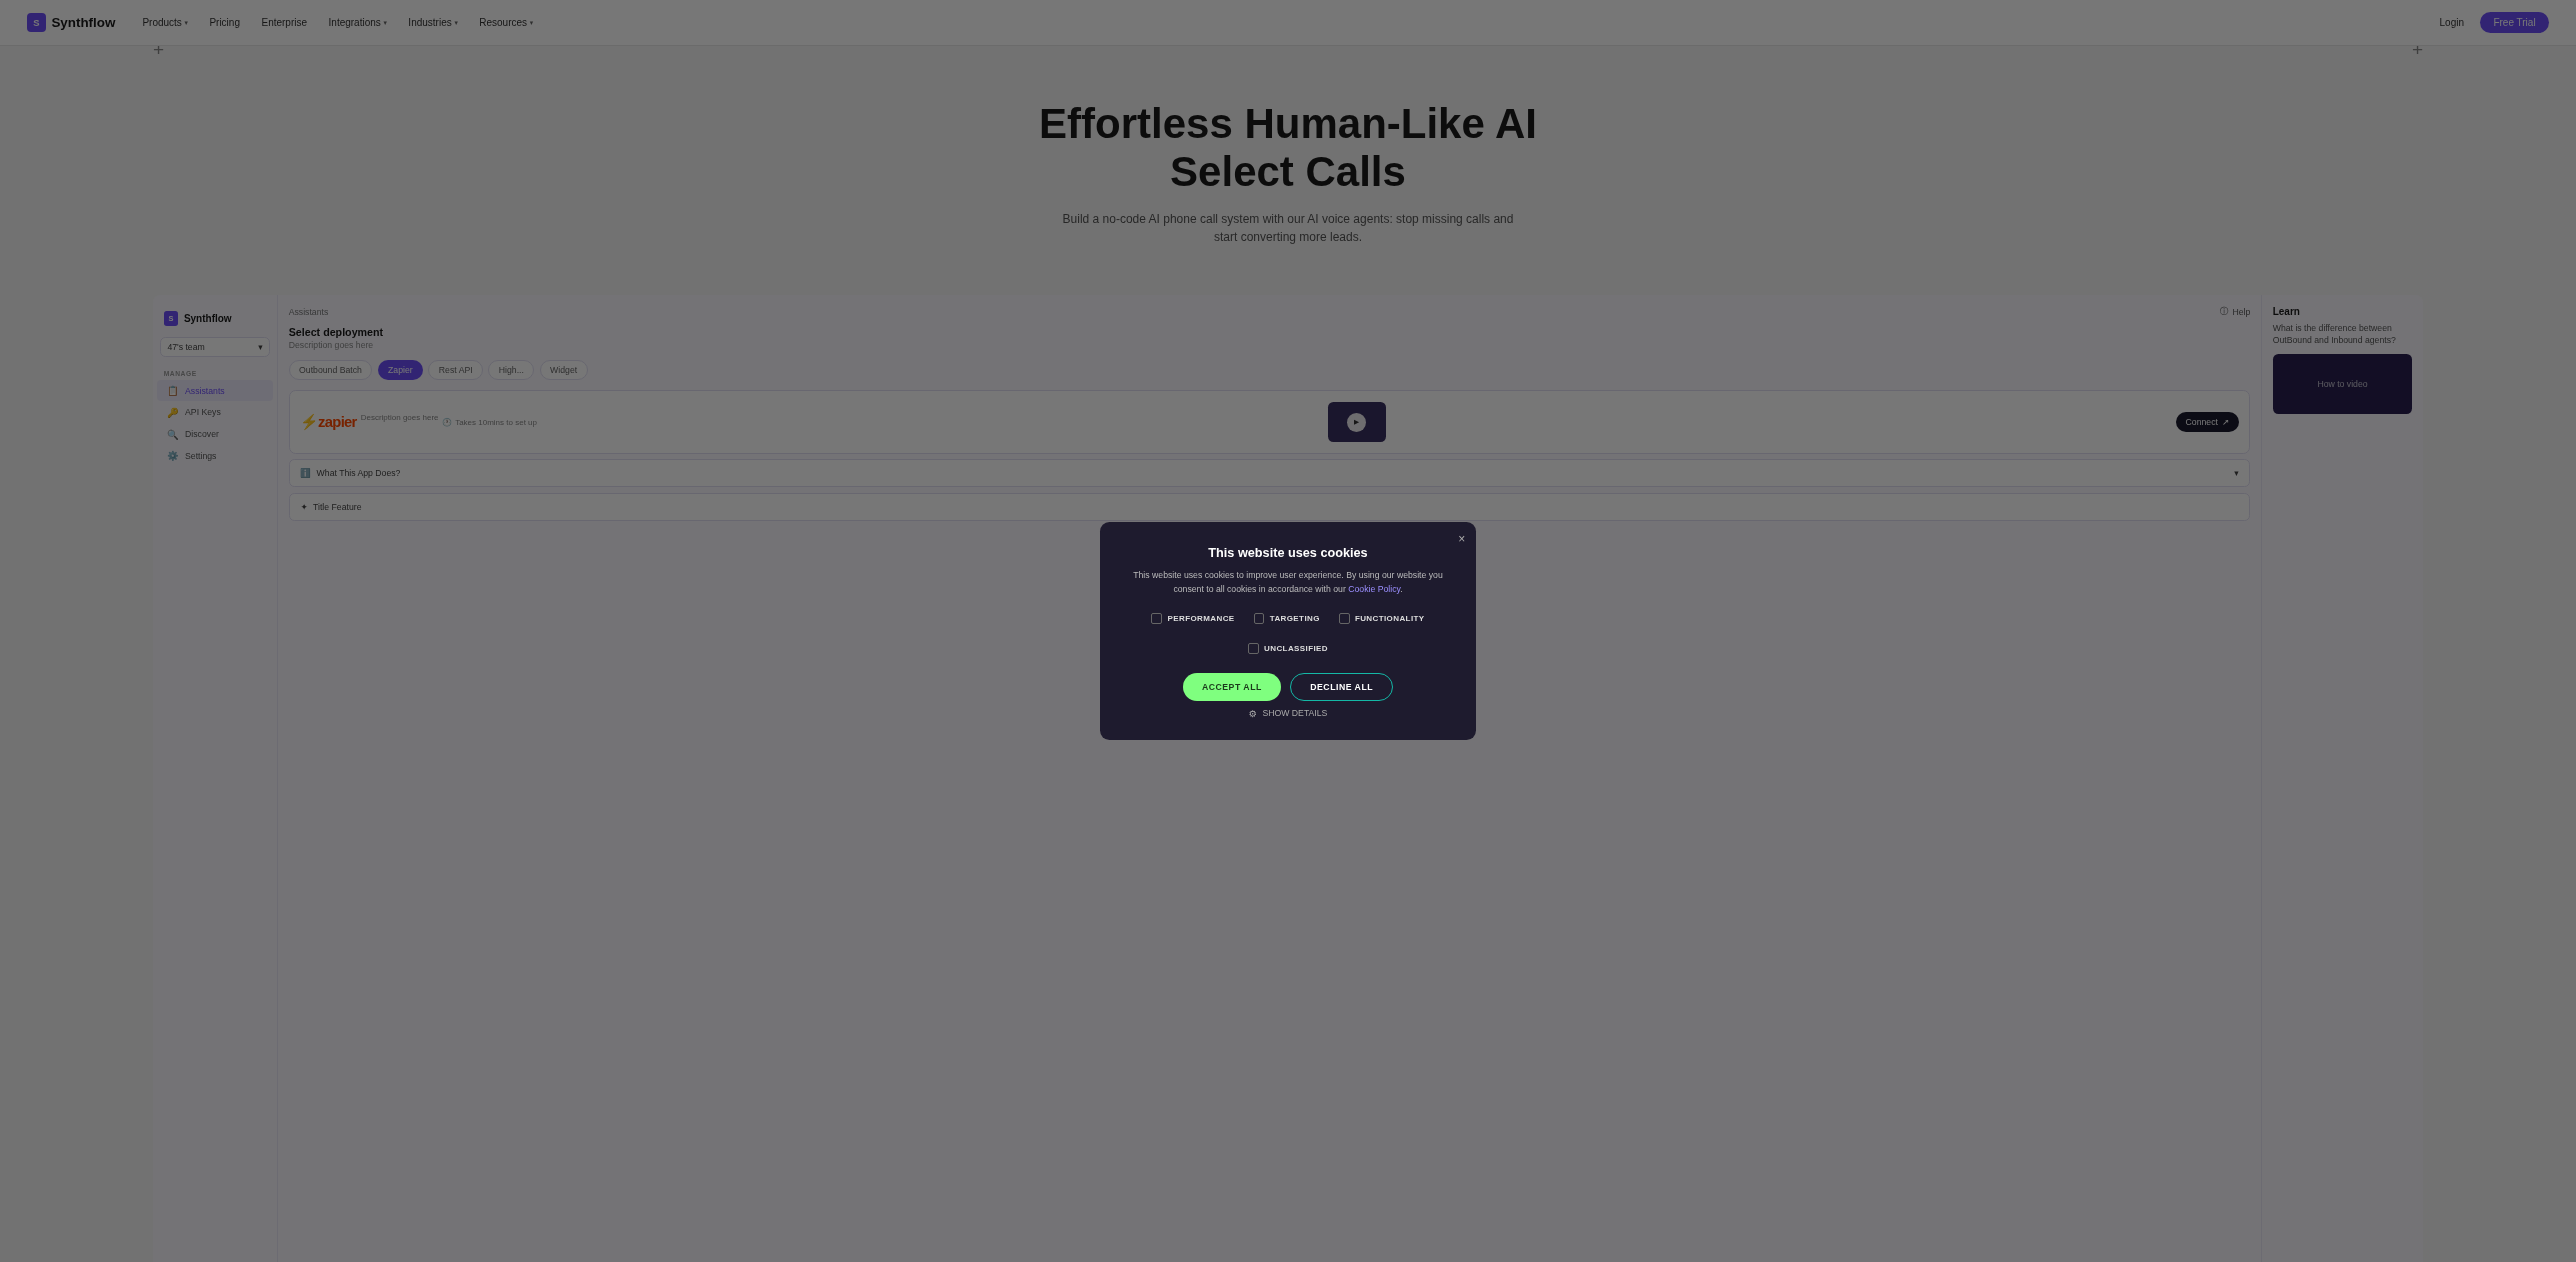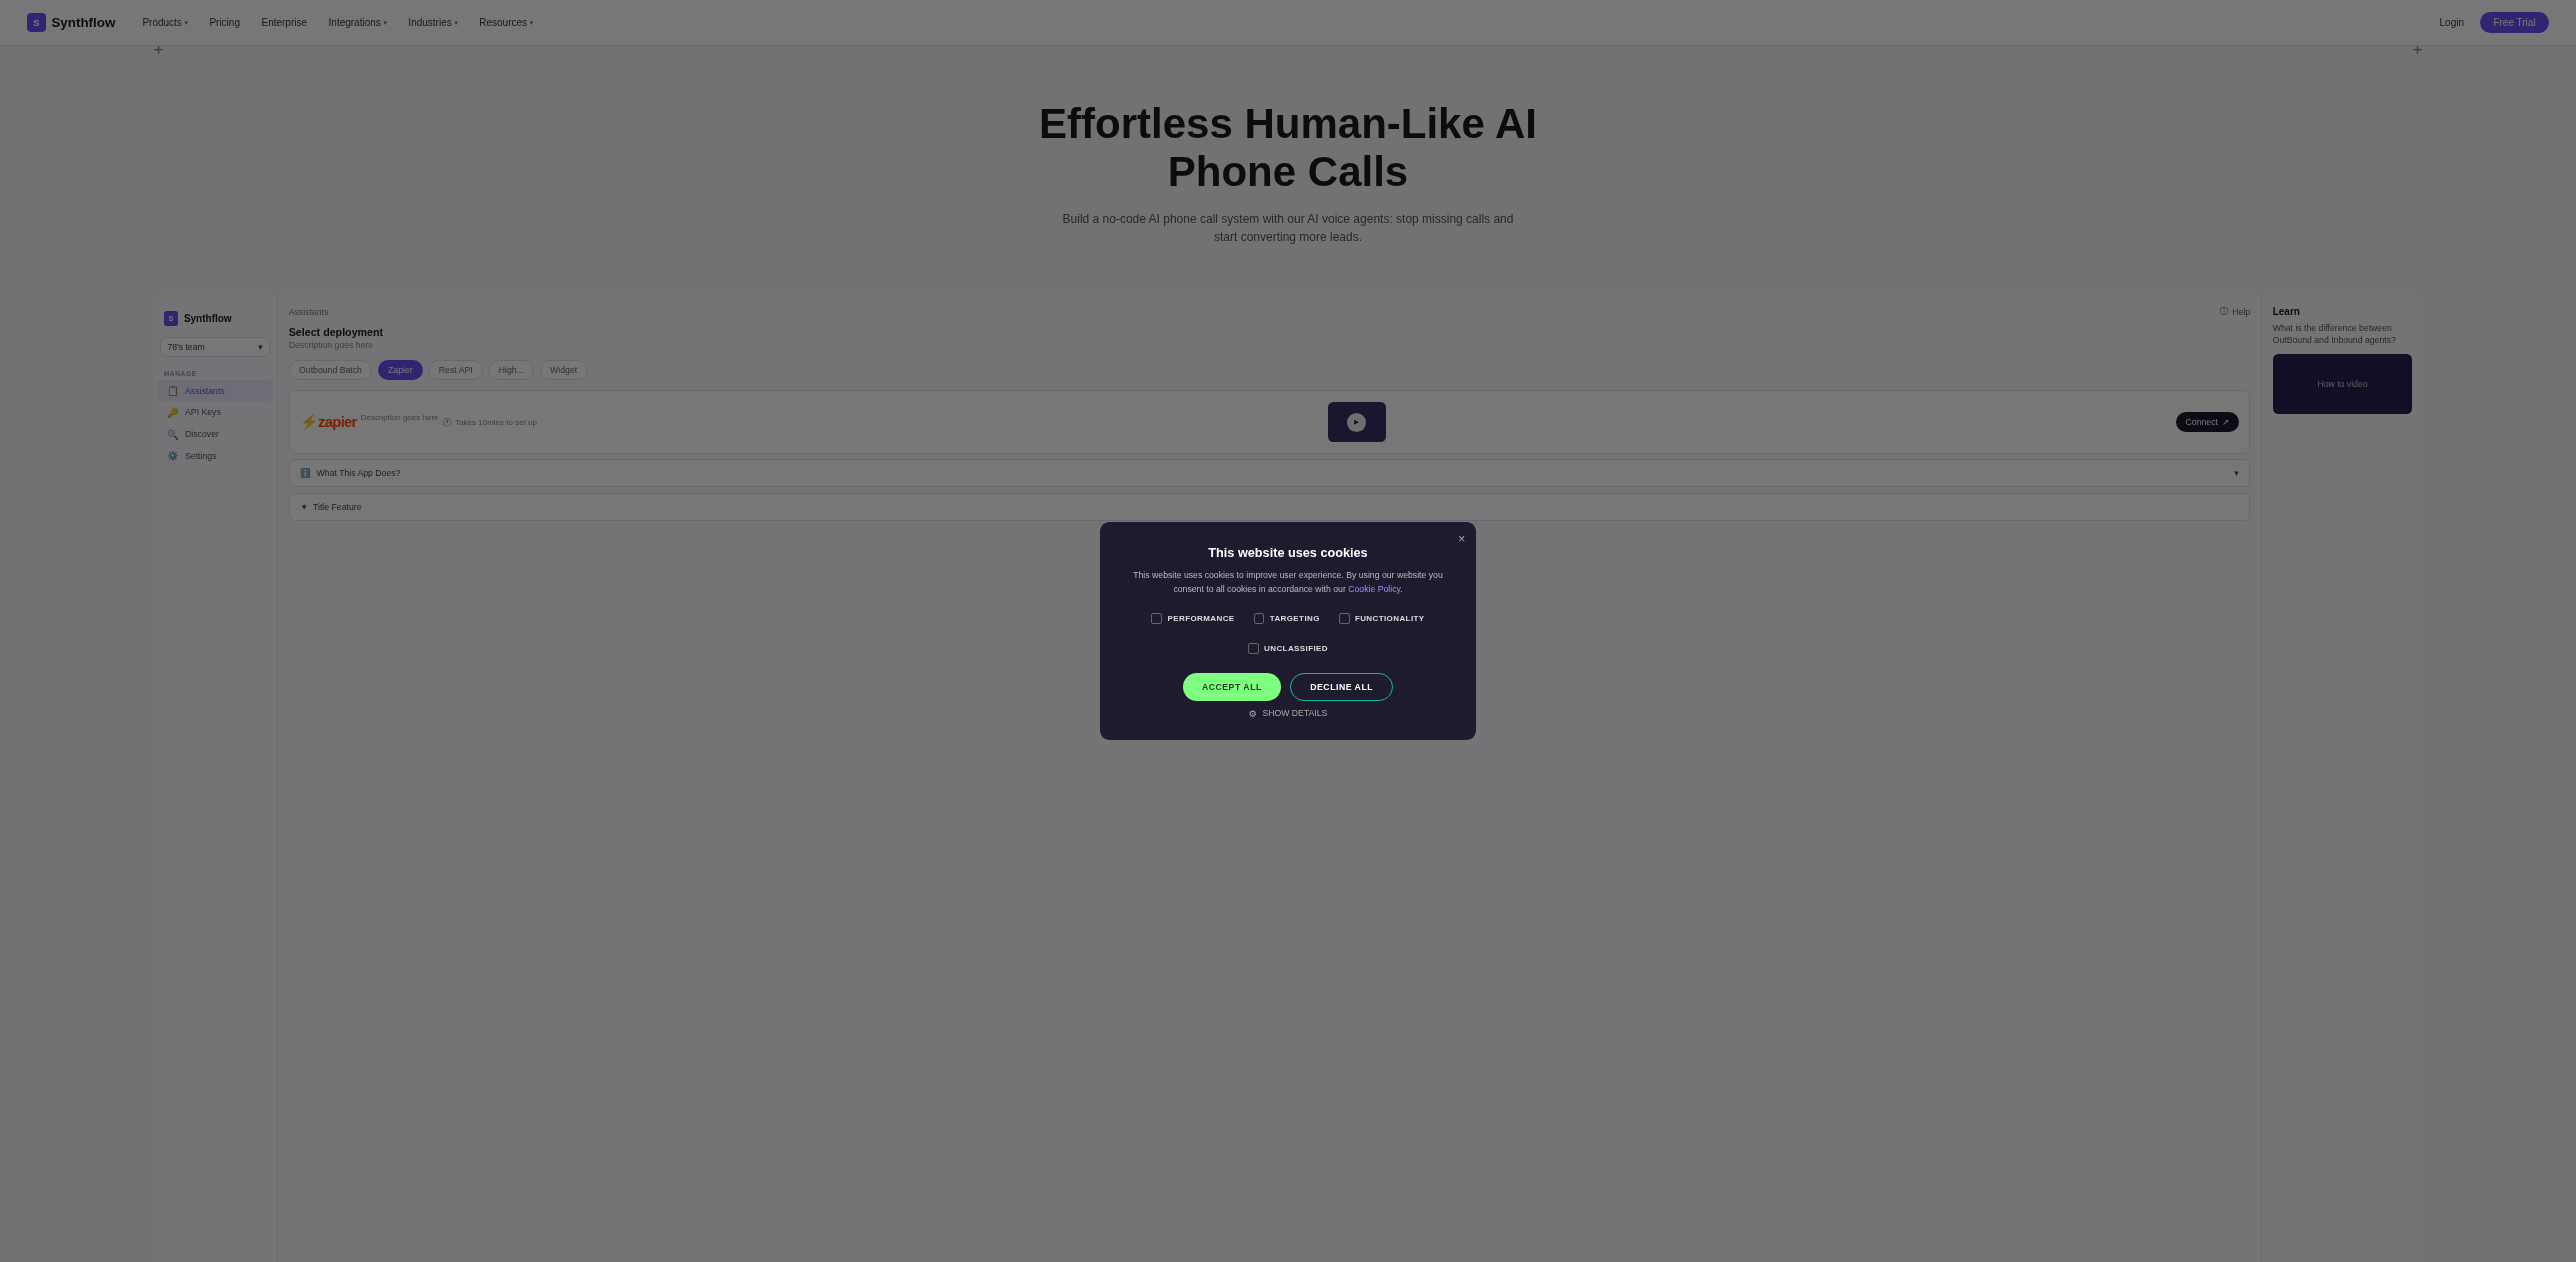--- a/index.html
+++ b/index.html
@@ -599,33 +599,33 @@
   <div class="nav-right">
     <div class="nav-login">Login</div>
     <div class="nav-free-trial">Free Trial</div>
   </div>
 </nav>
 
 <div class="corner-plus tl">+</div>
 <div class="corner-plus tr">+</div>
 
 <div class="hero">
-  <h1 class="hero-title">Effortless Human-Like AI Phone Calls</h1>
+  <h1 class="hero-title">Effortless Human-Like AI Select Calls</h1>
   <p class="hero-subtitle">Build a no-code AI phone call system with our AI voice agents: stop missing calls and start converting more leads.</p>
 </div>
 
 <div class="app-overlay">
 
   <aside class="sidebar">
     <div class="sidebar-logo">
       <div class="sidebar-logo-icon">S</div>
       <span>Synthflow</span>
     </div>
     <div class="sidebar-team">
-      <span>78's team</span>
+      <span>47's team</span>
       <span>▾</span>
     </div>
     <div class="sidebar-section-label">MANAGE</div>
     <div class="sidebar-item active">
       <span class="sidebar-item-icon">📋</span>
       <span>Assistants</span>
     </div>
     <div class="sidebar-item">
       <span class="sidebar-item-icon">🔑</span>
       <span>API Keys</span>

